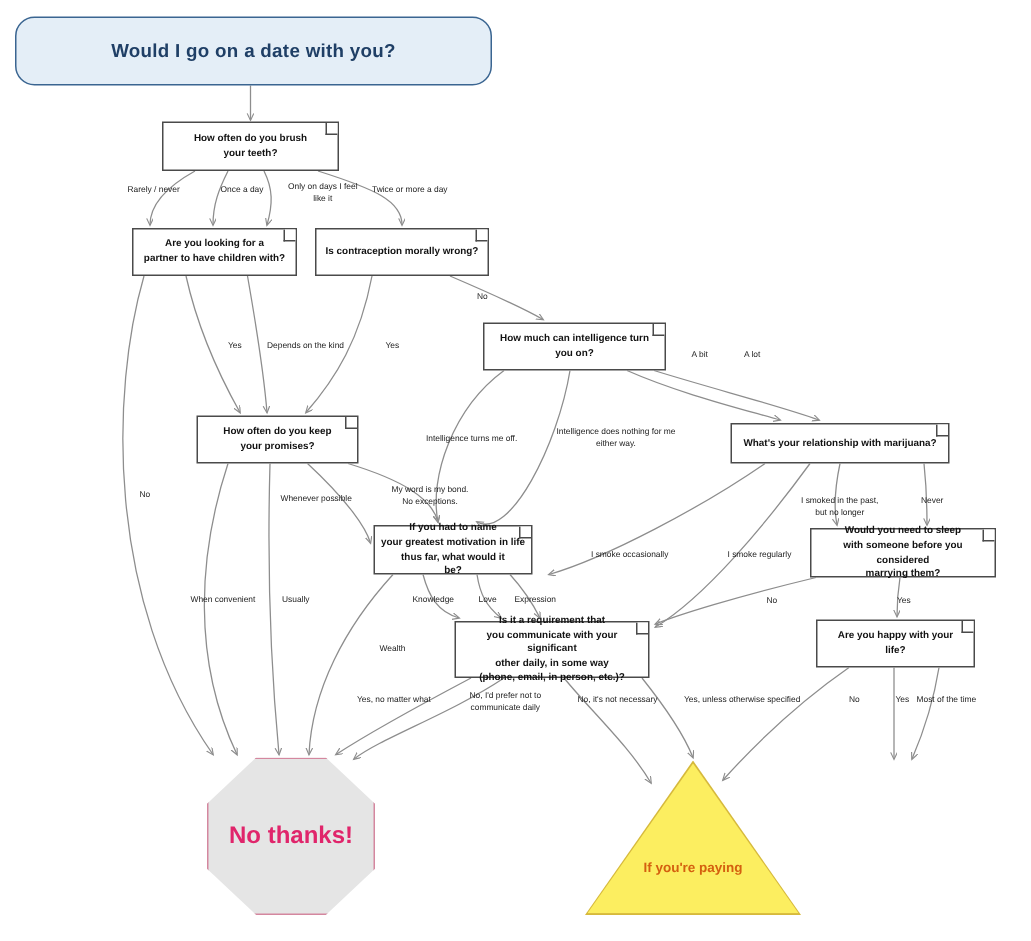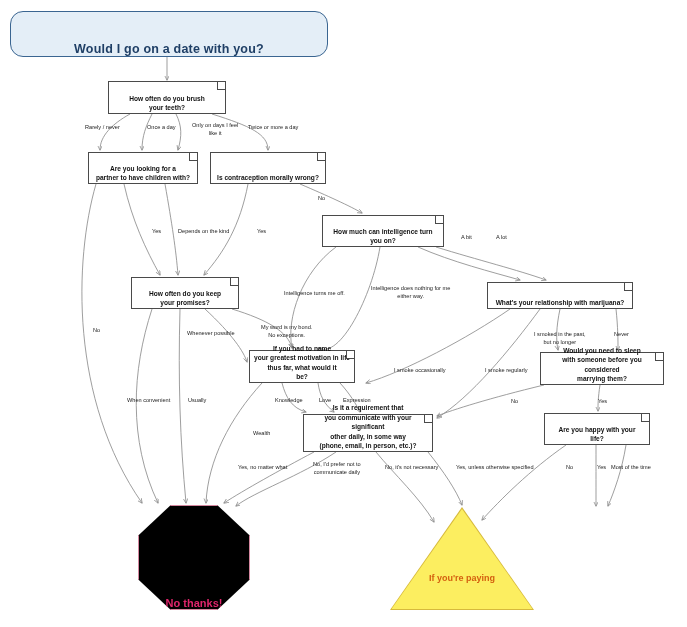--- a/index.html
+++ b/index.html
@@ -3,34 +3,34 @@
 <meta charset="utf-8">
 <style>
   html,body{margin:0;padding:0;background:#ffffff;}
   body{width:687px;height:627px;overflow:hidden;
        font-family:"Liberation Sans","DejaVu Sans",sans-serif;}
   #canvas{position:relative;width:687px;height:627px;background:#fff;}
   #edges{position:absolute;left:0;top:0;width:687px;height:627px;}
 
   
   .node{position:absolute;box-sizing:border-box;display:flex;
-        align-items:flex-end;justify-content:center;text-align:center;}
+        align-items:center;justify-content:center;text-align:center;}
   .node .txt{display:block;width:100%;padding:0 4px;}
 
   .title-node{background:#e4eef7;border:1.3px solid #3a6591;border-radius:13px;
               color:#1f3f66;font-weight:bold;font-size:12.5px;letter-spacing:.2px;}
 
   
   .qbox{background:#ffffff;border:1px solid #4a4a4a;color:#111;
         font-weight:bold;font-size:6.6px;line-height:1.45;}
   .qbox::after{content:"";position:absolute;top:0;right:0;width:7px;height:7px;
       background:#fff;border-left:1px solid #4a4a4a;border-bottom:1px solid #4a4a4a;}
 
-  .oct{background:#000000;border:1.2px solid #d4879f;color:#e0256b;
-       font-weight:bold;font-size:11px;
+  .oct{background:#e5e5e5;border:1.2px solid #d4879f;color:#e0256b;
+       font-weight:bold;font-size:16px;
        clip-path:polygon(29.29% 0,70.71% 0,100% 29.29%,100% 70.71%,70.71% 100%,29.29% 100%,0 70.71%,0 29.29%);}
   .tri{background:#fcee60;color:#d4600f;font-weight:bold;font-size:9px;
        clip-path:polygon(50% 0,100% 100%,0 100%);align-items:flex-end;}
   .tri .txt{padding-bottom:26px;}
   .tri-border{background:#d6b93c;
        clip-path:polygon(50% 0,100% 100%,0 100%);}
   .circ{background:#cfe5bf;border:1.2px solid #6d9a53;border-radius:50%;
         color:#2d6d1f;font-weight:bold;font-size:12px;}
 
   

